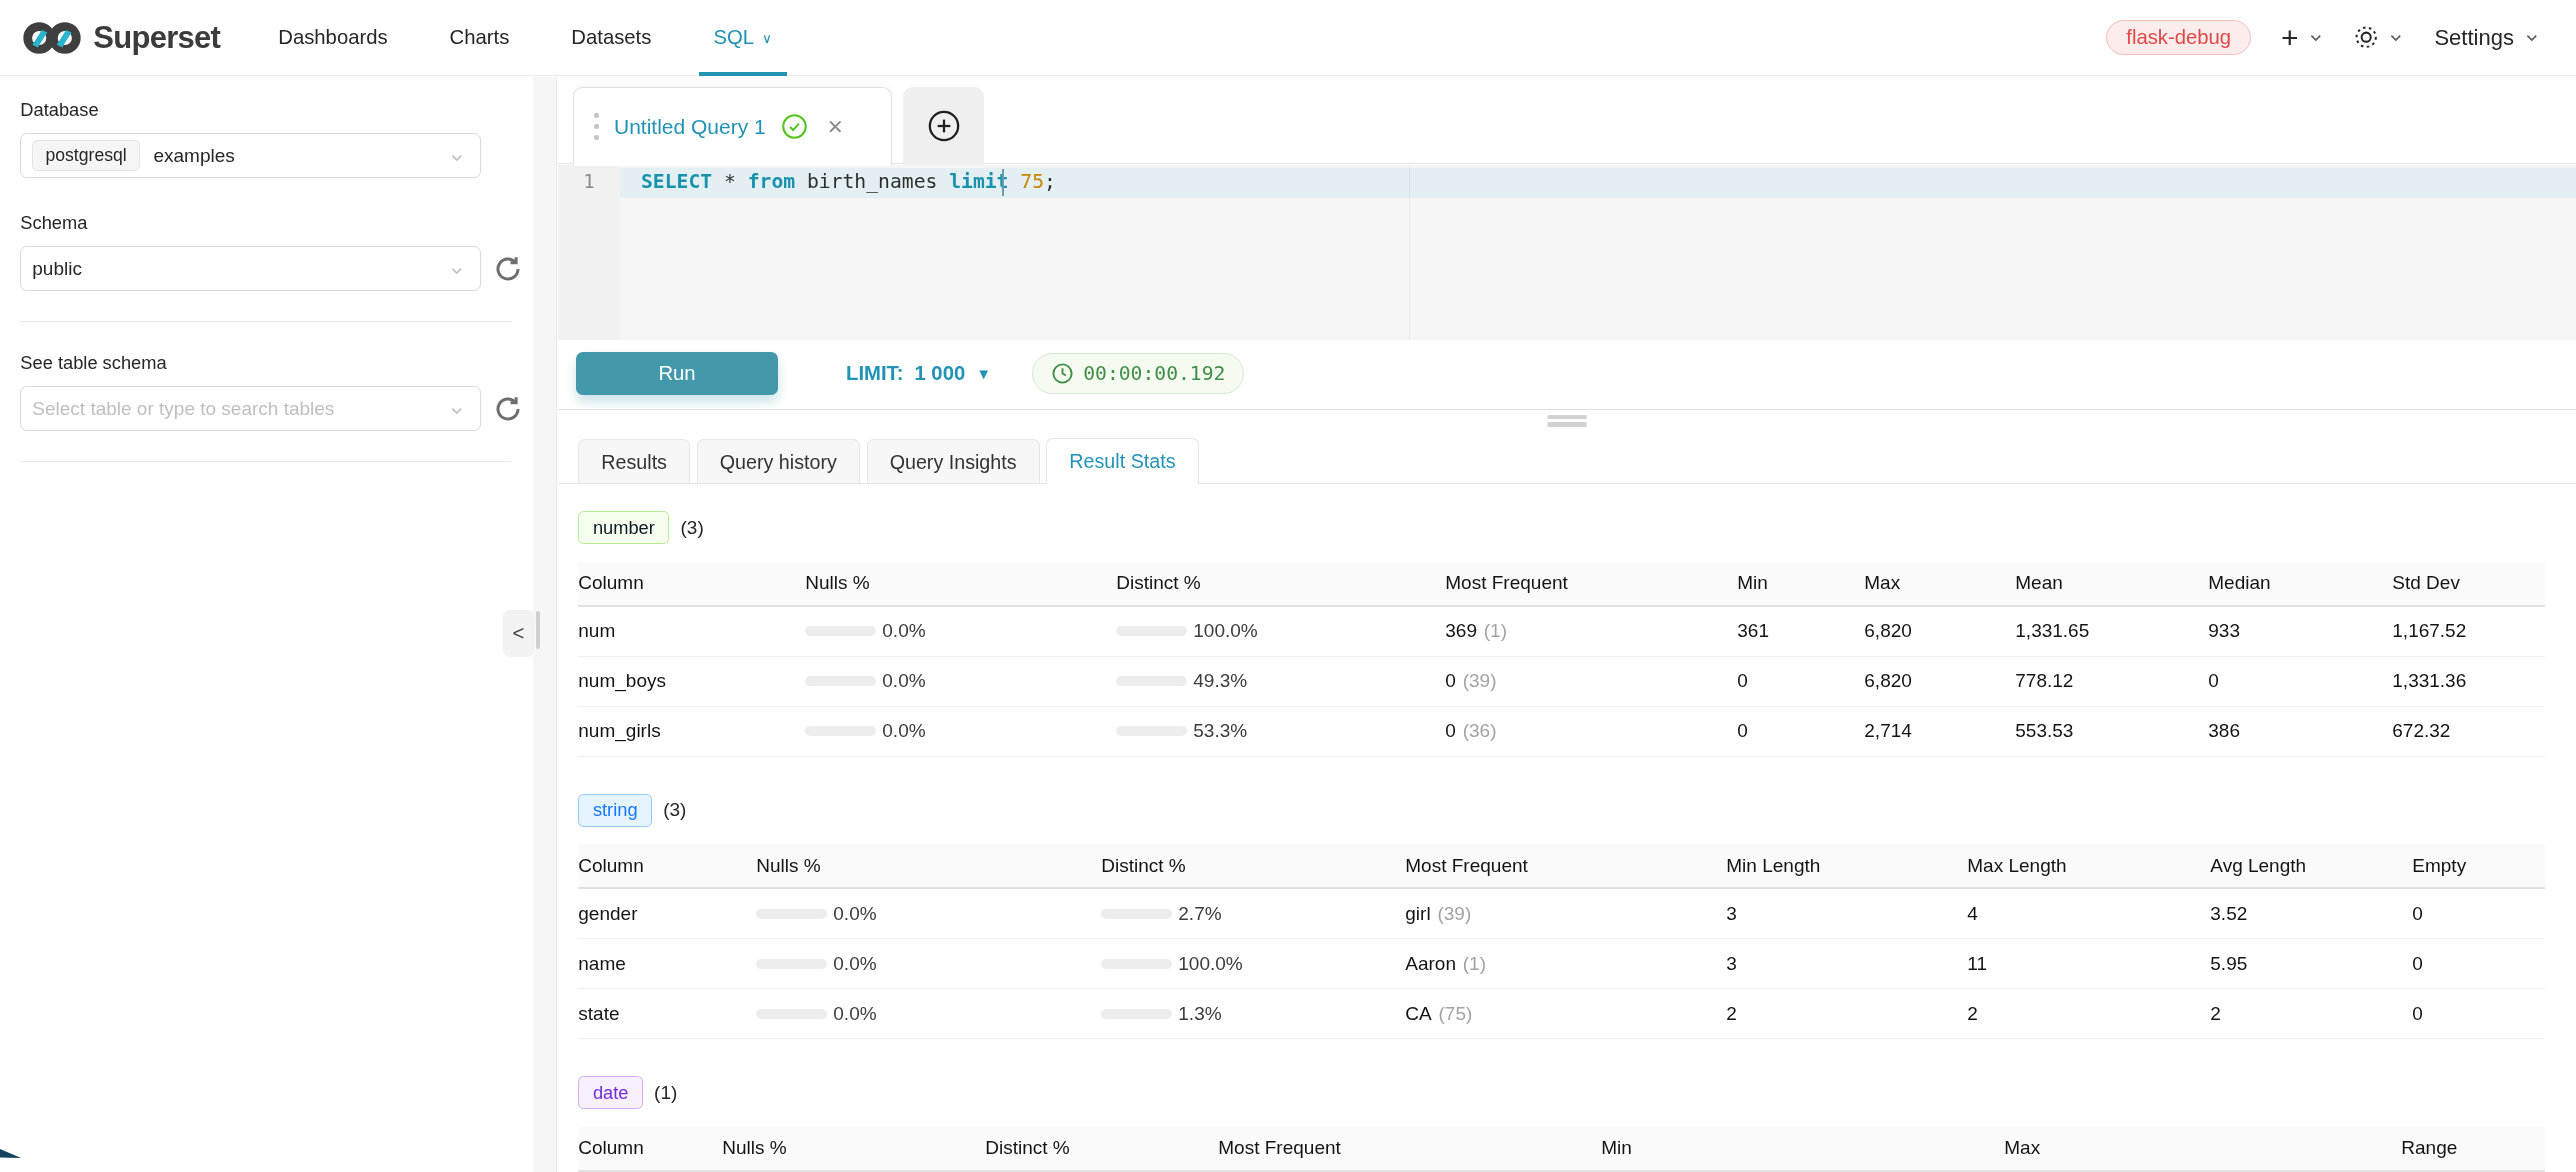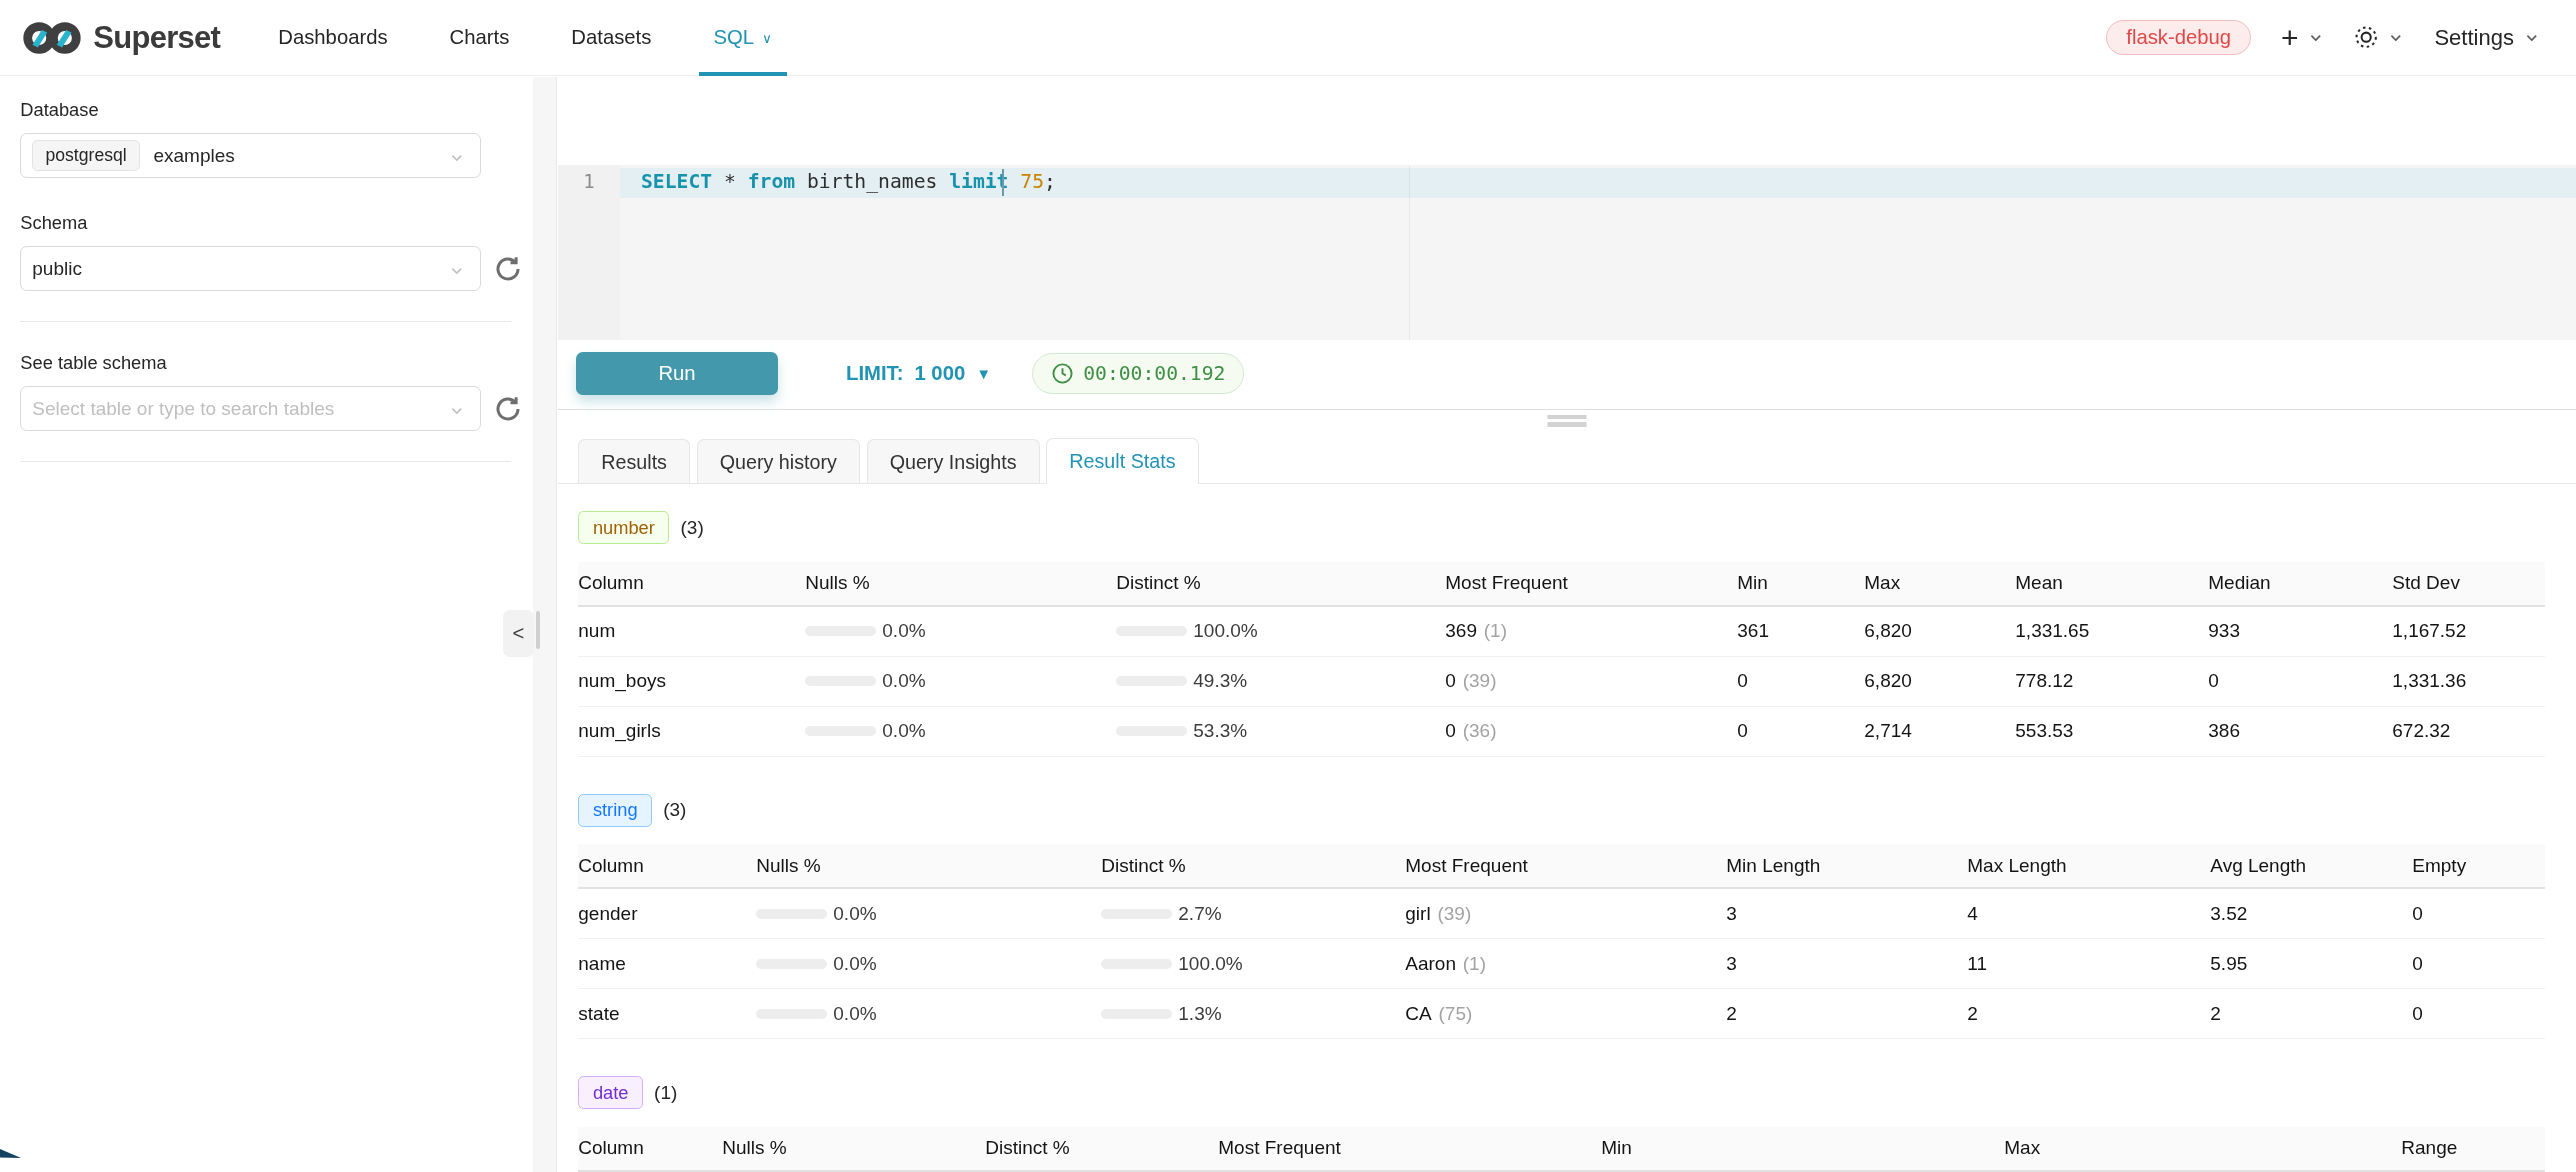--- a/index.html
+++ b/index.html
@@ -112,21 +112,21 @@
     background:#f7f7f7; border:1.4px solid #e6e6e6; border-bottom:none; border-radius:6.8px 6.8px 0 0;
     font-size:19.7px; color:#333; cursor:pointer; position:relative; top:1.4px; }
   .rtab.active { background:#fff; color:#2193b5; top:0; height:46px; z-index:2; }
   .rtabs-underline { position:absolute; left:0; top:406px; width:100%; height:1.4px; background:#e6e6e6; }
 
   
   .stats { position:absolute; left:20.3px; top:407px; width:1968px; background:#fff; padding-top:27px; }
   .type-row { display:flex; align-items:center; gap:11px; margin-bottom:17.6px; }
   .type-badge { display:inline-flex; align-items:center; height:33px; padding:0 13.6px;
     border-radius:5.4px; border:1.4px solid; font-size:18.3px; }
-  .type-badge.number { color:#a16207; background:#f6ffed; border-color:#b7eb8f; }
+  .type-badge.number { color:#0f172a; background:#f6ffed; border-color:#b7eb8f; }
   .type-badge.string { color:#1677ff; background:#e6f4ff; border-color:#91caff; }
   .type-badge.date   { color:#722ed1; background:#f9f0ff; border-color:#d3adf7; }
   .type-count { font-size:19px; color:#262626; }
   .stats-table { width:1967px; margin-bottom:37px; }
   .t-head { display:grid; align-items:center; height:45px; background:#fafafa;
     border-bottom:2px solid #e2e2e2; font-size:19px; font-weight:500; color:#141414; }
   .t-row { display:grid; align-items:center; height:50px; border-bottom:1.4px solid #f0f0f0;
     font-size:19px; color:#141414; }
   .cell { padding-right:13.6px; white-space:nowrap; overflow:hidden; }
   .bar-cell { display:flex; align-items:center; gap:6px; }
@@ -241,20 +241,42 @@
 </aside>
 
 <div class="vgutter">
   <div class="vgutter-thumb"></div>
 </div>
 <div class="collapse-btn">&lt;</div>
 <div class="main-border"></div>
 
 <main class="main">
 
+  <div class="tabstrip">
+    <div class="query-tab">
+      <span class="drag-dots">
+          <i></i>
+          <i></i>
+          <i></i>
+        </span>
+      <span class="query-tab-title">Untitled Query 1</span>
+      <svg class="check-circle" viewBox="0 0 24 24" style="stroke:#52c41a; fill:none; stroke-width:1.8;">
+        <circle cx="12" cy="12" r="10"></circle>
+          <polyline points="8 12.5 10.8 15.2 16 9.5"></polyline>
+      </svg>
+      <span class="close-x">✕</span>
+    </div>
+    <div class="add-tab">
+      <svg class="plus-circle" viewBox="0 0 24 24" style="stroke:#1f1f1f; fill:none; stroke-width:1.6;">
+        <circle cx="12" cy="12" r="10"></circle>
+          <line x1="12" y1="7.5" x2="12" y2="16.5"></line>
+          <line x1="7.5" y1="12" x2="16.5" y2="12"></line>
+      </svg>
+    </div>
+  </div>
 
   <div class="editor">
     <div class="ed-line1"></div>
     <div class="ed-gutter"></div>
     <div class="ed-gutter-num">1</div>
     <div class="print-margin"></div>
     <div class="ed-code" id="sql-code"><span class="tok-keyword">SELECT</span><span class="tok-plain"> * </span><span class="tok-keyword">from</span><span class="tok-plain"> birth_names </span><span class="tok-keyword">limit</span><span class="tok-plain"> </span><span class="tok-number">75</span><span class="tok-plain">;</span></div>
     <div class="ed-caret"></div>
   </div>
 

